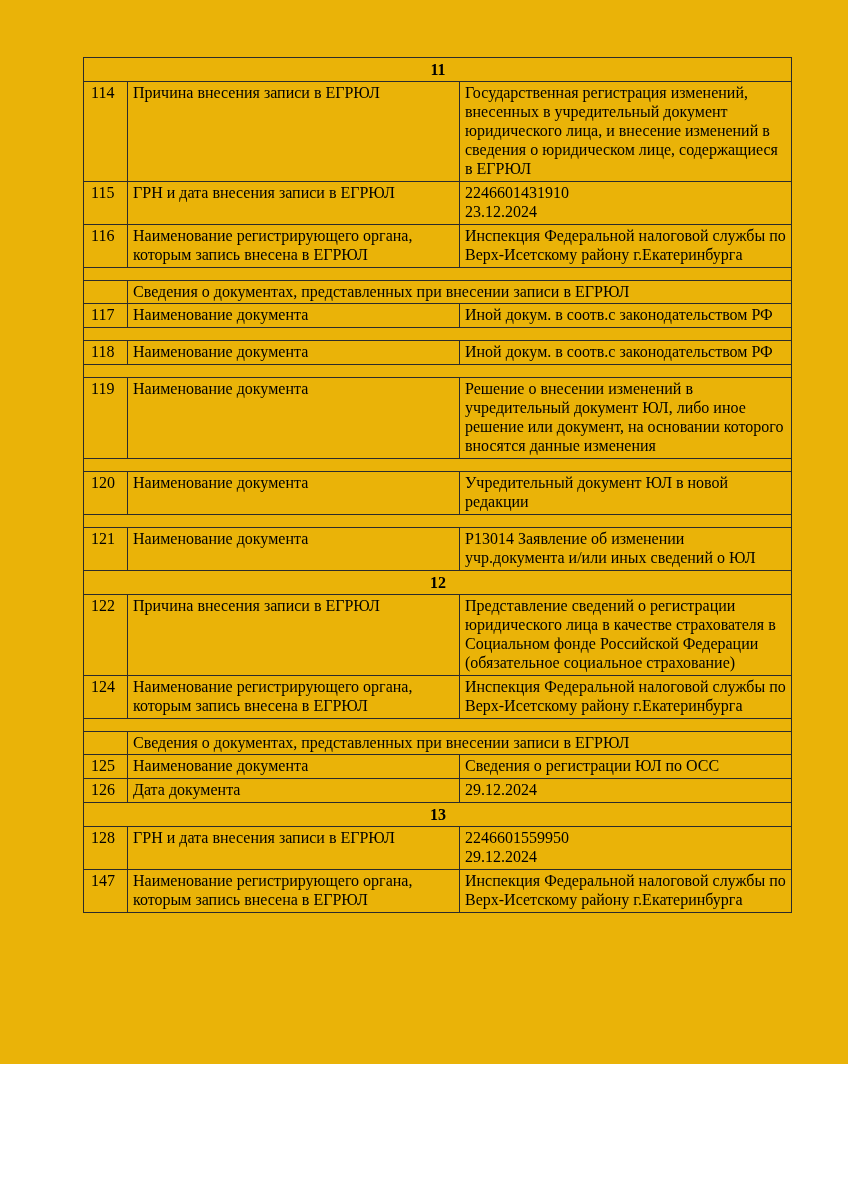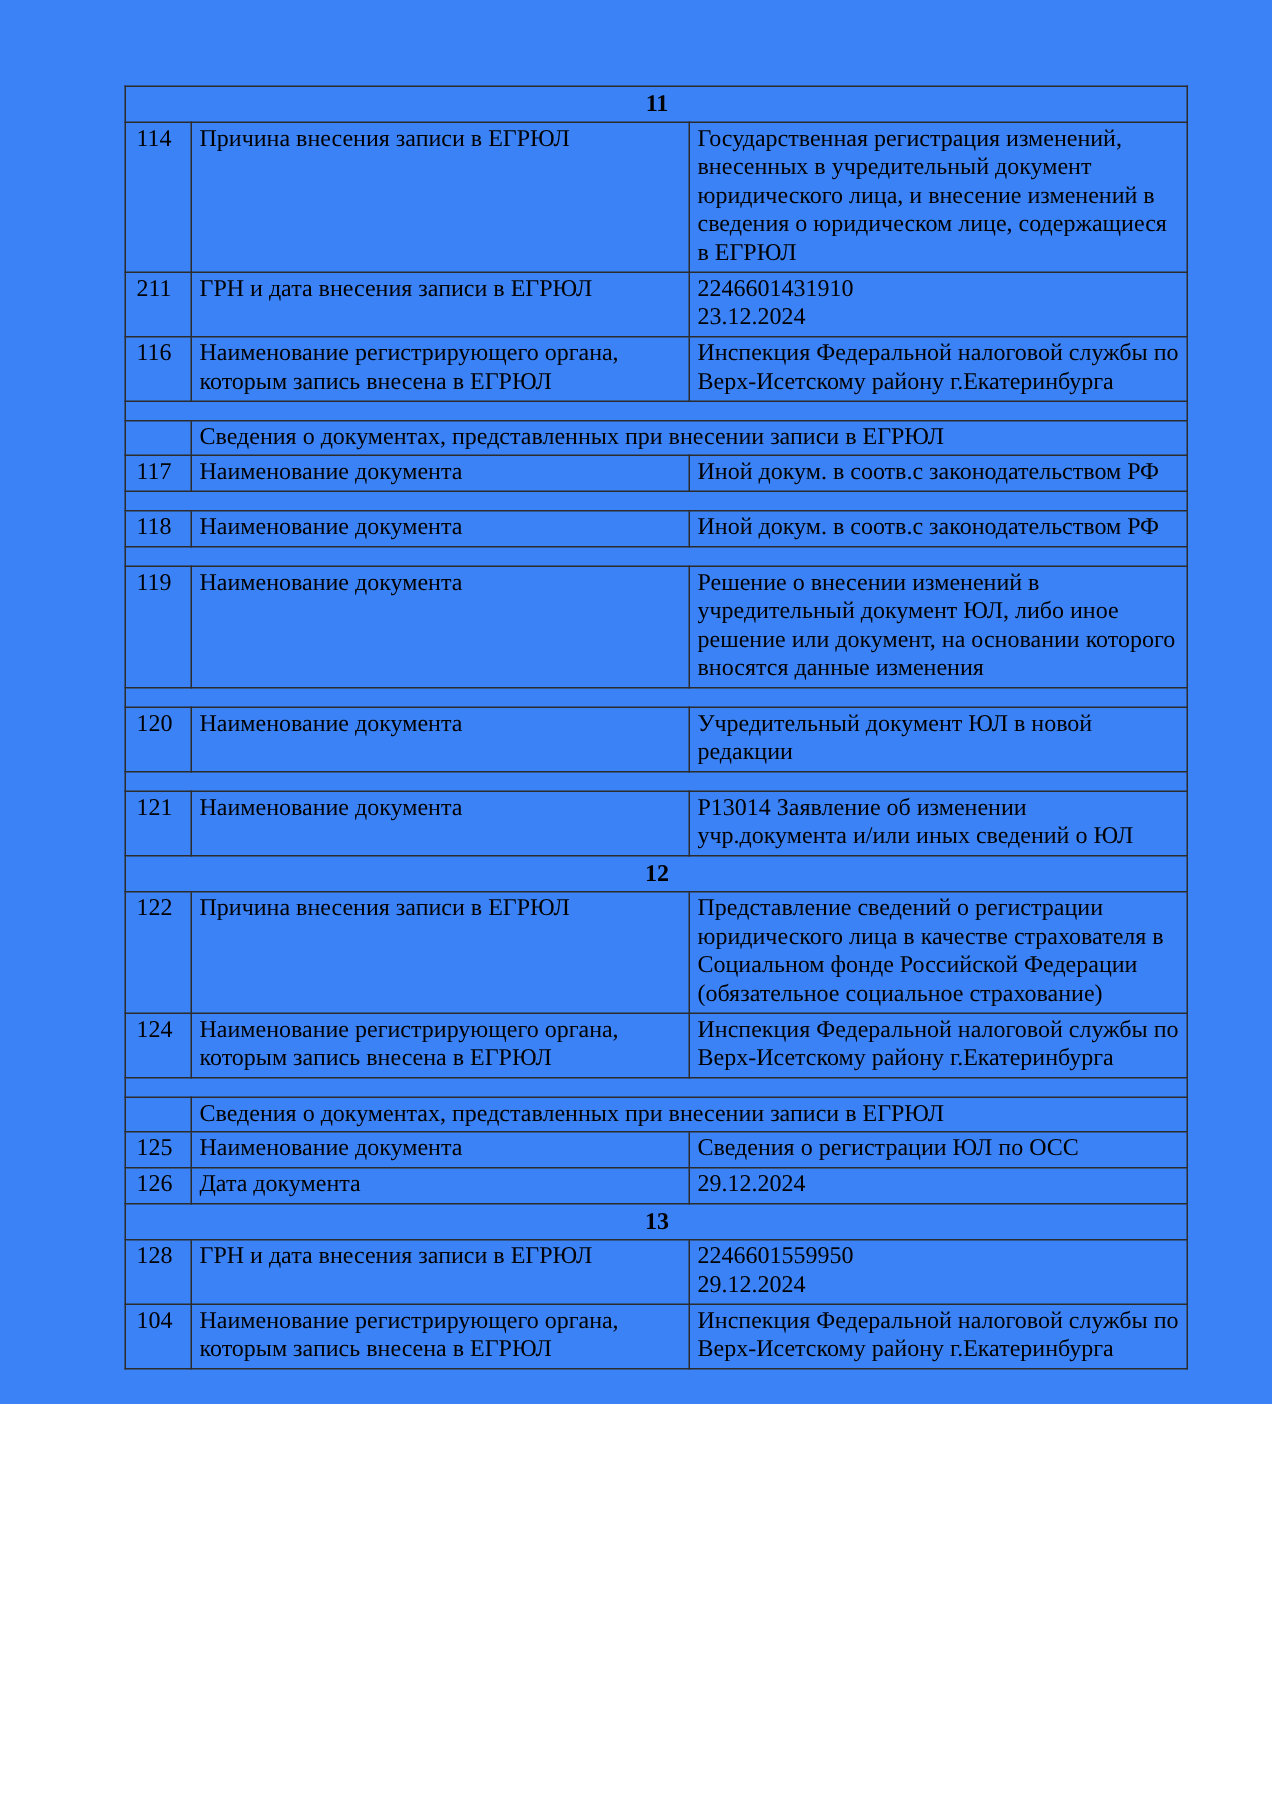--- a/index.html
+++ b/index.html
@@ -5,22 +5,22 @@
   html, body {
     margin: 0;
     padding: 0;
     background: #ffffff;
     color: #000000;
     font-family: "Liberation Serif", "DejaVu Serif", serif;
   }
   .page {
     position: relative;
     width: 848px;
-    height: 936px;
-    background: #3b82f6;
+    height: 1064px;
+    background: #eab308;
     overflow: hidden;
     box-sizing: border-box;
   }
   .egrul-table {
     position: absolute;
     left: 83px;
     top: 57px;
     width: 708px;
     border-collapse: collapse;
     table-layout: fixed;
@@ -84,21 +84,21 @@
     <tbody id="table-body">
         <tr>
           <td class="section-cell" colspan="3">11</td>
         </tr>
         <tr>
           <td class="num-cell">114</td>
           <td class="label-cell">Причина внесения записи в ЕГРЮЛ</td>
           <td class="value-cell">Государственная регистрация изменений, внесенных в учредительный документ юридического лица, и внесение изменений в сведения о юридическом лице, содержащиеся в ЕГРЮЛ</td>
         </tr>
         <tr>
-          <td class="num-cell">211</td>
+          <td class="num-cell">115</td>
           <td class="label-cell">ГРН и дата внесения записи в ЕГРЮЛ</td>
           <td class="value-cell">2246601431910
 23.12.2024</td>
         </tr>
         <tr>
           <td class="num-cell">116</td>
           <td class="label-cell">Наименование регистрирующего органа, которым запись внесена в ЕГРЮЛ</td>
           <td class="value-cell">Инспекция Федеральной налоговой службы по Верх-Исетскому району г.Екатеринбурга</td>
         </tr>
         <tr>
@@ -178,21 +178,21 @@
         <tr>
           <td class="section-cell" colspan="3">13</td>
         </tr>
         <tr>
           <td class="num-cell">128</td>
           <td class="label-cell">ГРН и дата внесения записи в ЕГРЮЛ</td>
           <td class="value-cell">2246601559950
 29.12.2024</td>
         </tr>
         <tr>
-          <td class="num-cell">104</td>
+          <td class="num-cell">147</td>
           <td class="label-cell">Наименование регистрирующего органа, которым запись внесена в ЕГРЮЛ</td>
           <td class="value-cell">Инспекция Федеральной налоговой службы по Верх-Исетскому району г.Екатеринбурга</td>
         </tr>
       </tbody>
   </table>
 
   <div class="footer">
     <div class="footer-left">
       <div class="footer-title">Выписка из ЕГРЮЛ</div>
       <div>14.11.2025 07:20</div>

